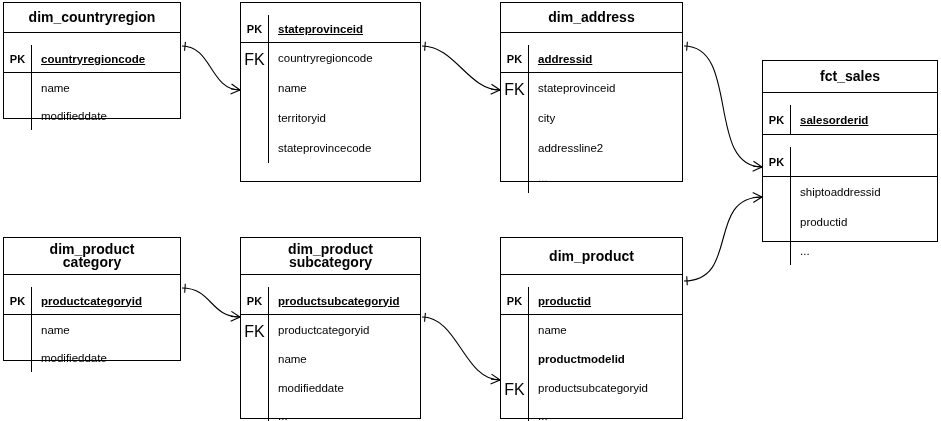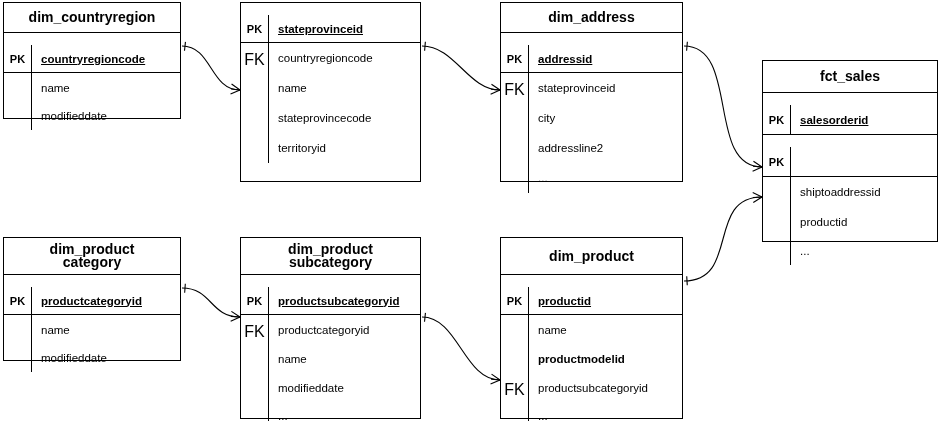--- a/index.html
+++ b/index.html
@@ -184,22 +184,22 @@
           <div class="key-cell">PK</div>
           <div class="attr-cell pk-text">stateprovinceid</div>
         </div>
         <div class="ent-group" style="height: 120px;">
           <div class="key-col">
             <div class="fk-mark" style="top: 8px;">FK</div>
           </div>
           <div class="attr-col">
             <div class="attr-cell" style="height: 30px;">countryregioncode</div>
             <div class="attr-cell" style="height: 30px;">name</div>
+            <div class="attr-cell" style="height: 30px;">territoryid</div>
             <div class="attr-cell" style="height: 30px;">stateprovincecode</div>
-            <div class="attr-cell" style="height: 30px;">territoryid</div>
           </div>
         </div>
       </div>
       <div class="entity" style="left: 500px; top: 2px; width: 183px; height: 180px;">
         <div class="ent-header" style="height: 30px;">dim_address</div>
         <div class="ent-row sep" style="height: 28px;">
           <div class="key-cell">PK</div>
           <div class="attr-cell pk-text">addressid</div>
         </div>
         <div class="ent-group" style="height: 120px;">

